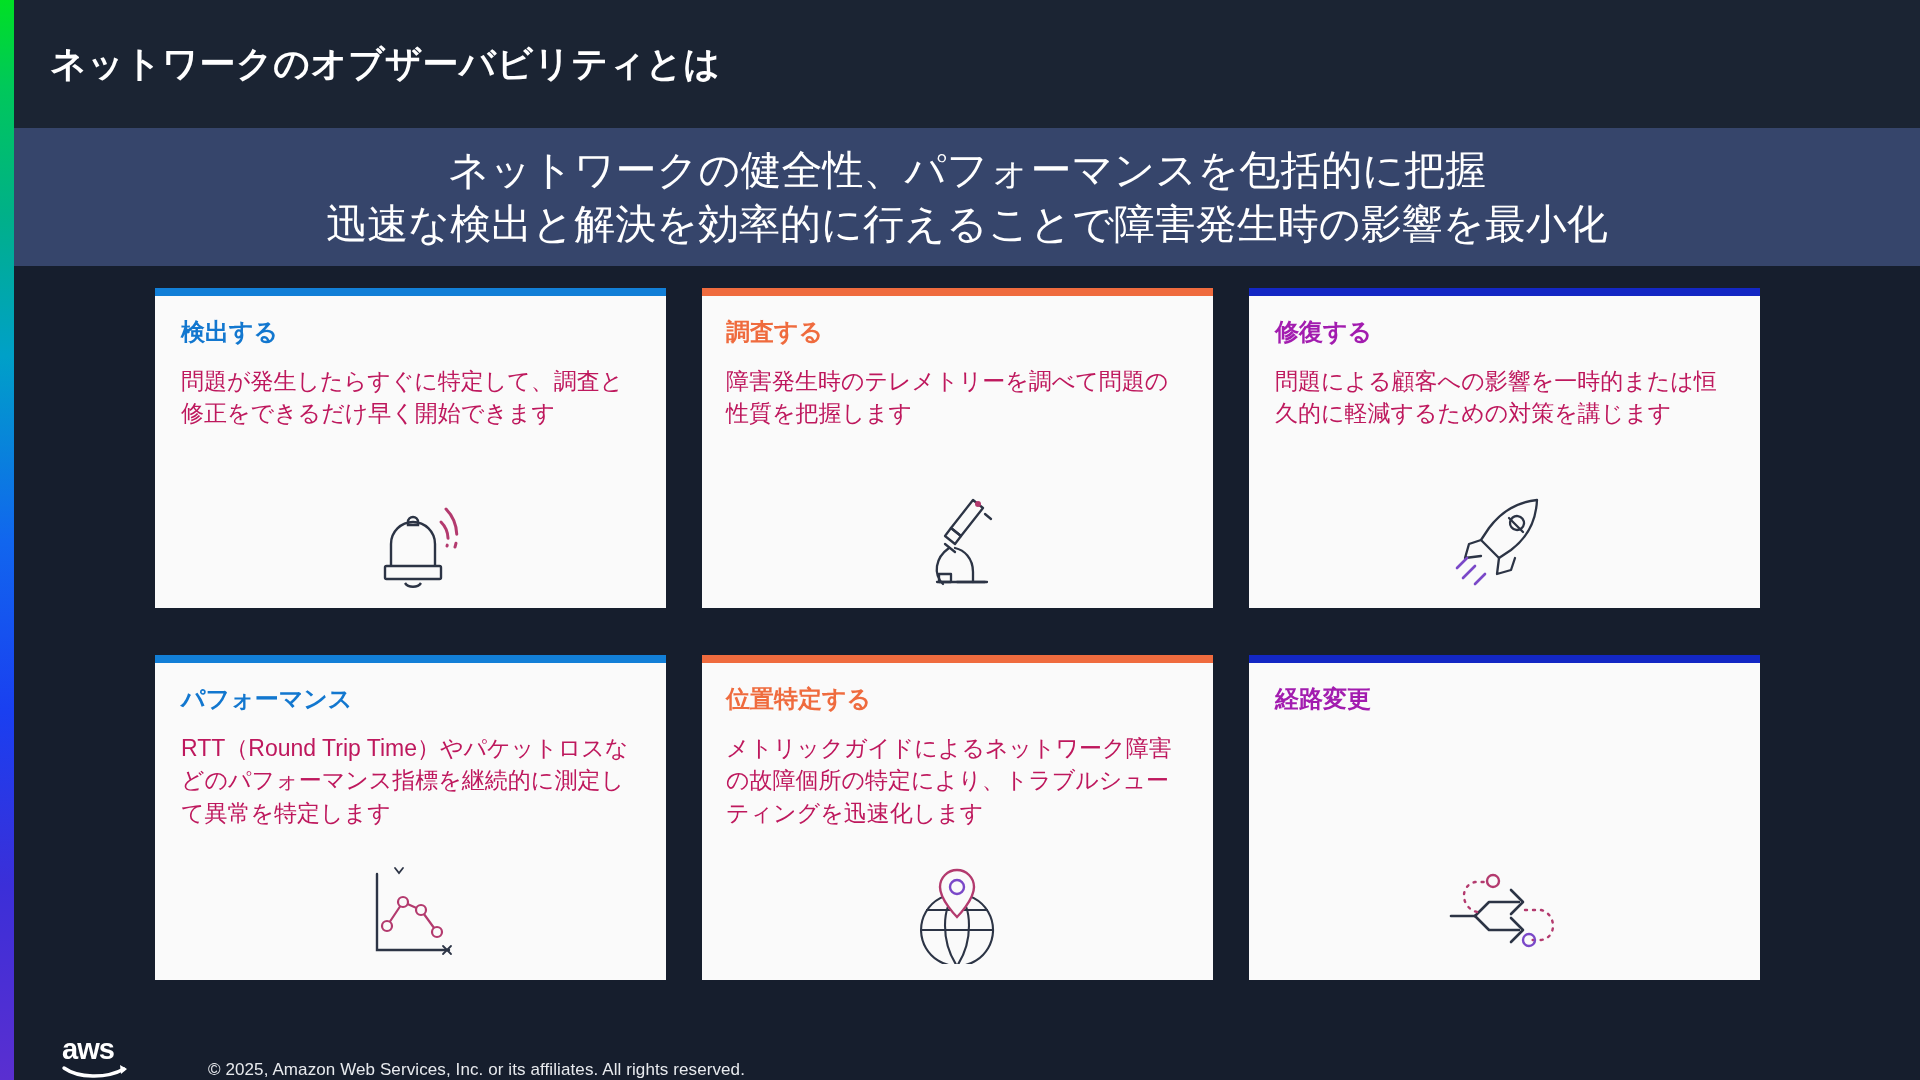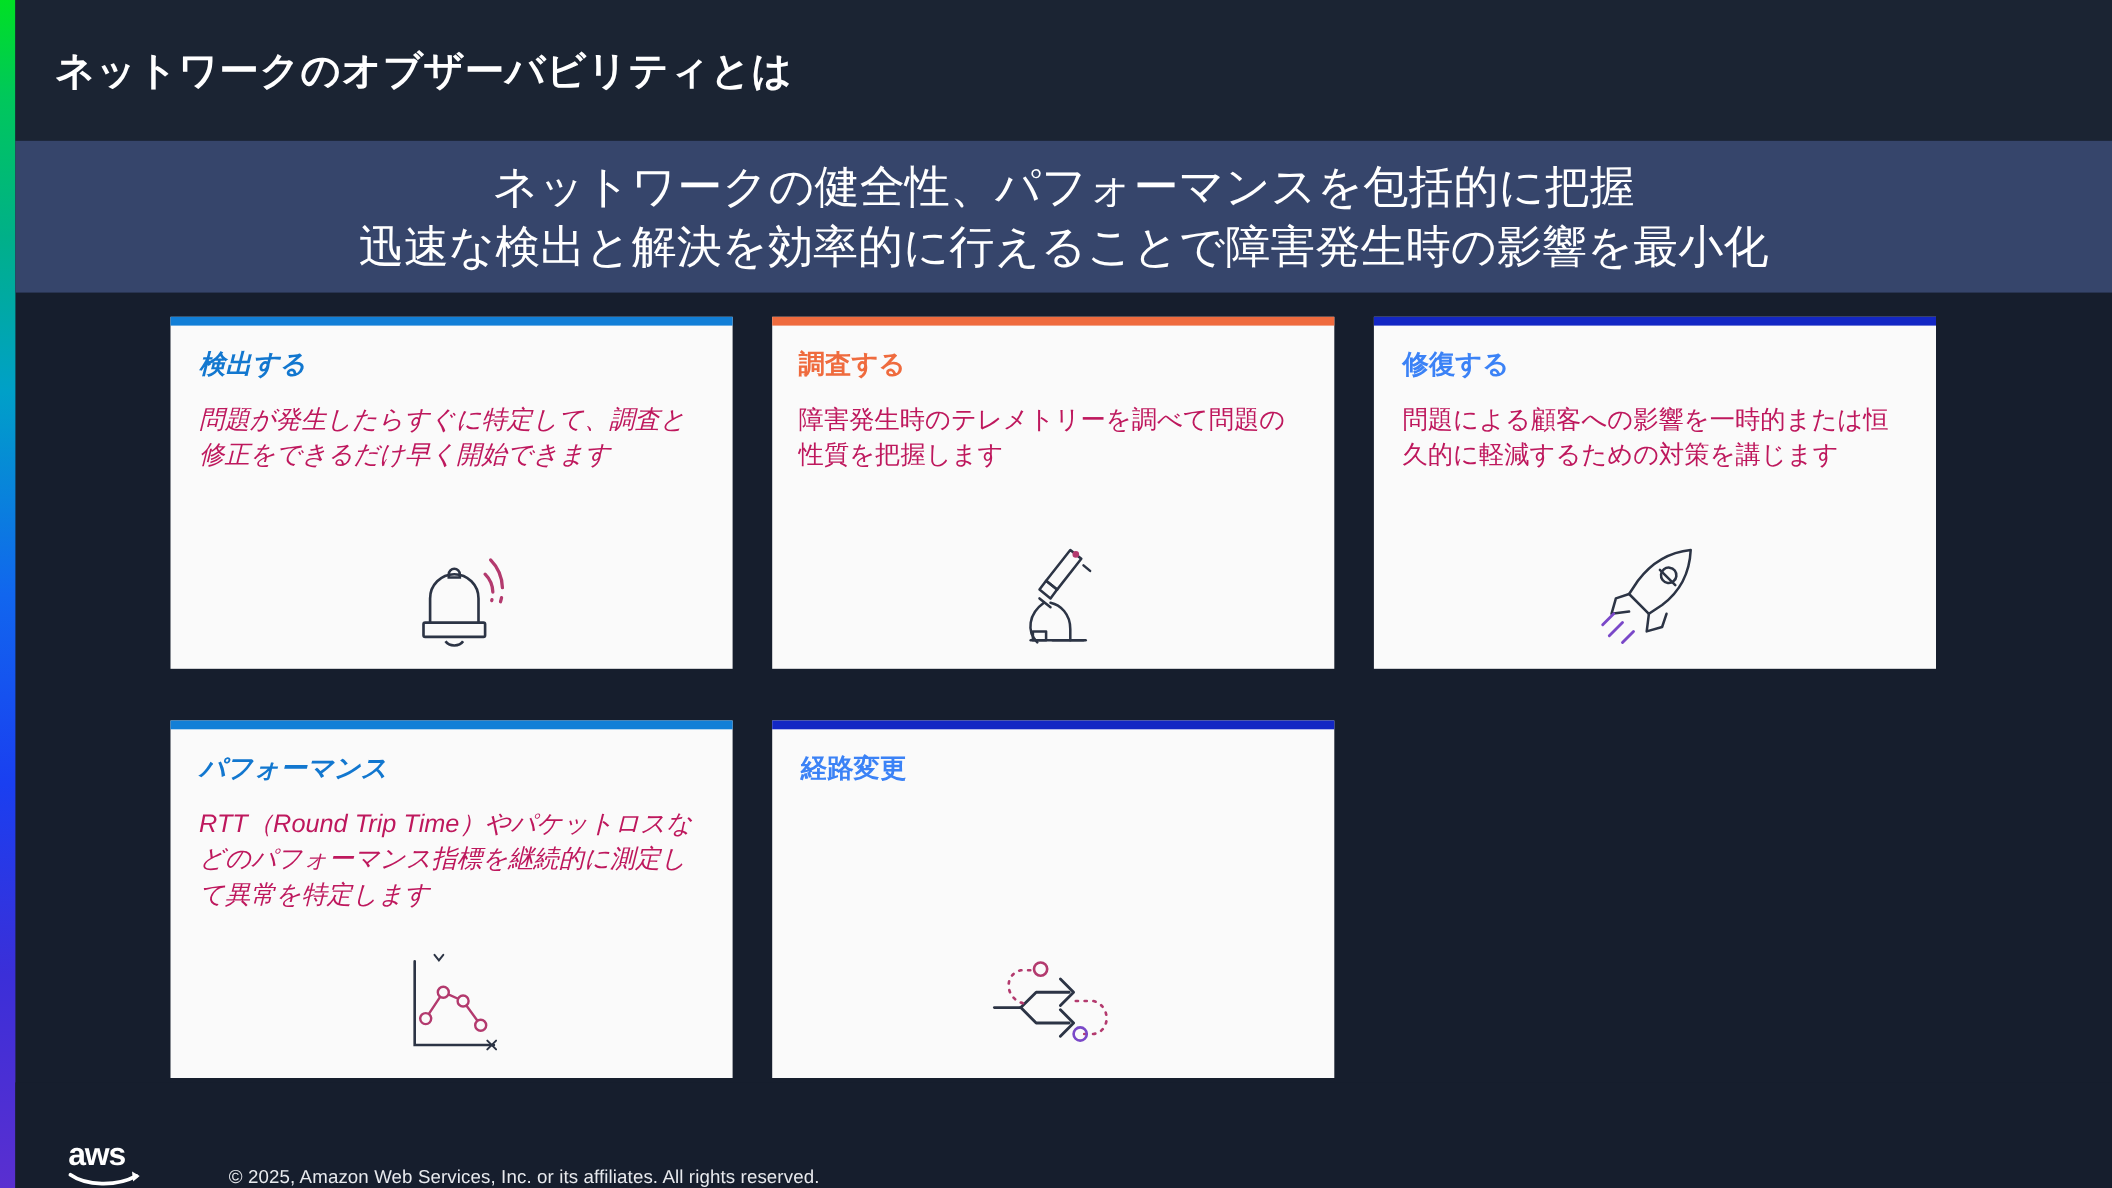--- a/index.html
+++ b/index.html
@@ -93,33 +93,33 @@
 
   .card {
     background: #fafafa;
     position: relative;
     display: flex;
     flex-direction: column;
     padding: 22px 26px 10px 26px;
     border-top-width: 8px;
     border-top-style: solid;
   }
-  .card.accent-blue   { border-top-color: #127fd7; font-style: italic; }
+  .card.accent-blue   { border-top-color: #127fd7; }
   .card.accent-orange { border-top-color: #ef6b3e; padding-left: 24px; }
   .card.accent-navy   { border-top-color: #1327c4; }
 
   .card-title {
     font-size: 24px;
     font-weight: bold;
     line-height: 1.2;
     margin-bottom: 18px;
   }
   .card.accent-blue   .card-title { color: #1277cf; }
   .card.accent-orange .card-title { color: #ef6b3e; }
-  .card.accent-navy   .card-title { color: #3b82f6; }
+  .card.accent-navy   .card-title { color: #a21caf; }
 
   .card-body {
     font-size: 23px;
     line-height: 1.42;
     color: #be185d;
     font-weight: 400;
   }
 
   .card-icon {
     margin-top: auto;
@@ -241,20 +241,37 @@
           <circle cx="36" cy="64" r="5" stroke="#b33a6e" stroke-width="2.2" fill="#fafafa"></circle>
           <circle cx="52" cy="40" r="5" stroke="#b33a6e" stroke-width="2.2" fill="#fafafa"></circle>
           <circle cx="70" cy="48" r="5" stroke="#b33a6e" stroke-width="2.2" fill="#fafafa"></circle>
           <circle cx="86" cy="70" r="5" stroke="#b33a6e" stroke-width="2.2" fill="#fafafa"></circle>
           <path d="M44 6 l4 5 4 -5" stroke="#2c3445" stroke-width="1.8" fill="none" stroke-linecap="round"></path>
           <path d="M92 84 l8 8 M100 84 l-8 8" stroke="#2c3445" stroke-width="1.8" stroke-linecap="round"></path>
         </svg>
       </div>
     </div>
 
+    <div class="card accent-orange">
+      <div class="card-title">位置特定する</div>
+      <div class="card-body">メトリックガイドによるネットワーク障害の故障個所の特定により、トラブルシューティングを迅速化します</div>
+      <div class="card-icon">
+        <svg width="122" height="100" viewBox="0 0 122 100" fill="none">
+          <g stroke="#2c3445" stroke-width="2.1" fill="none">
+            <path d="M61 30 a36 36 0 1 0 0.1 0"></path>
+            <path d="M25 66 h72"></path>
+            <path d="M61 30 c-16 12 -16 48 0 72"></path>
+            <path d="M61 30 c16 12 16 48 0 72"></path>
+            <path d="M30 46 h62"></path>
+          </g>
+          <path d="M61 6 a17 17 0 0 1 17 17 c0 13 -17 30 -17 30 s-17 -17 -17 -30 a17 17 0 0 1 17 -17 z" fill="#fafafa" stroke="#b33a6e" stroke-width="2.4"></path>
+          <circle cx="61" cy="23" r="7" fill="#fafafa" stroke="#7a48c8" stroke-width="2.4"></circle>
+        </svg>
+      </div>
+    </div>
 
     <div class="card accent-navy">
       <div class="card-title">経路変更</div>
       <div class="card-icon">
         <svg width="128" height="96" viewBox="0 0 128 96" fill="none">
           <g stroke="#2c3445" stroke-width="2.6" fill="none" stroke-linecap="round" stroke-linejoin="round">
             <path d="M10 48 h24"></path>
             <path d="M34 48 l14 -14 h30"></path>
             <path d="M34 48 l14 14 h30"></path>
             <path d="M70 22 l12 12 -12 12"></path>

